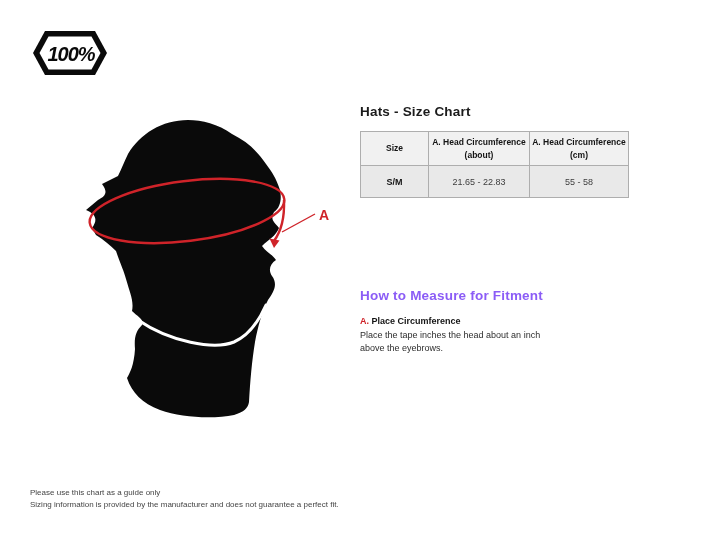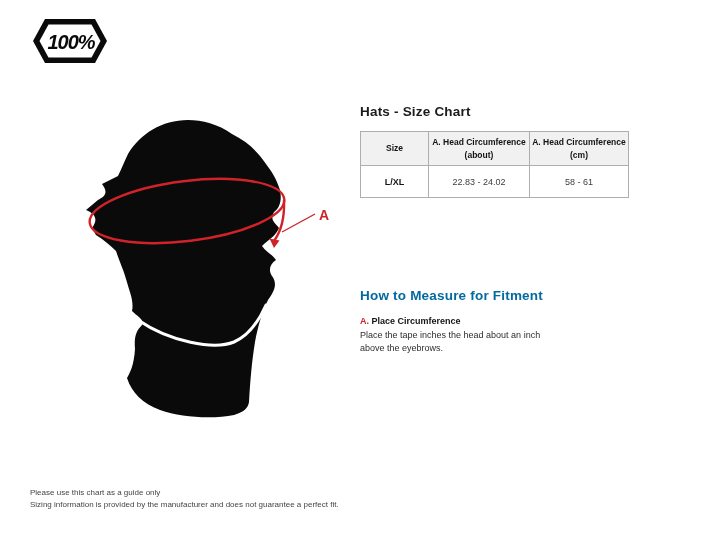--- a/index.html
+++ b/index.html
@@ -6,21 +6,21 @@
   html,body { width:720px; height:540px; }
   body {
     position:relative;
     background:#ffffff;
     font-family:"Liberation Sans", sans-serif;
     color:#1d1d1d;
     overflow:hidden;
   }
 
   
-  .logo { position:absolute; left:32px; top:18px; }
+  .logo { position:absolute; left:32px; top:30px; }
 
   
   .illustration { position:absolute; left:82px; top:112px; }
 
   
   .size-chart-section { position:absolute; left:360px; top:104px; width:268px; }
   .section-title {
     font-size:13.5px; font-weight:bold; color:#1b1b1b;
     letter-spacing:.2px; margin-bottom:12px;
   }
@@ -40,21 +40,21 @@
   }
   table.size-table td {
     font-size:9px; color:#3d3d3d;
     height:32px; padding:2px;
   }
   table.size-table td.size-cell { font-weight:bold; color:#141414; }
   tr.row-alt td { background:#e9e9e9; }
 
   .measure-section { position:absolute; left:360px; top:288px; width:230px; }
   .measure-title {
-    font-size:13.5px; font-weight:bold; color:#0369a1;
+    font-size:13.5px; font-weight:bold; color:#8b5cf6;
     letter-spacing:.2px; margin-bottom:13px;
   }
   .measure-item-label { font-size:9px; font-weight:bold; color:#141414; margin-bottom:3px; }
   .measure-key { color:#cf2329; }
   .measure-desc { font-size:9px; color:#2e2e2e; line-height:1.4; width:198px; }
 
   
   .footer {
     position:absolute; left:30px; top:487px;
     font-size:8px; line-height:1.5; color:#454545;
@@ -135,24 +135,24 @@
           <div>A. Head Circumference</div>
           <div>(about)</div>
         </th>
         <th>
           <div>A. Head Circumference</div>
           <div>(cm)</div>
         </th>
       </tr>
     </thead>
     <tbody>
-      <tr>
-        <td class="size-cell">L/XL</td>
-        <td>22.83 - 24.02</td>
-        <td>58 - 61</td>
+      <tr class="row-alt">
+        <td class="size-cell">S/M</td>
+        <td>21.65 - 22.83</td>
+        <td>55 - 58</td>
       </tr>
     </tbody>
   </table>
 </div>
 
 <div class="measure-section">
   <div class="measure-title">How to Measure for Fitment</div>
   <div class="measure-item">
     <div class="measure-item-label">
       <span class="measure-key">A.</span>

